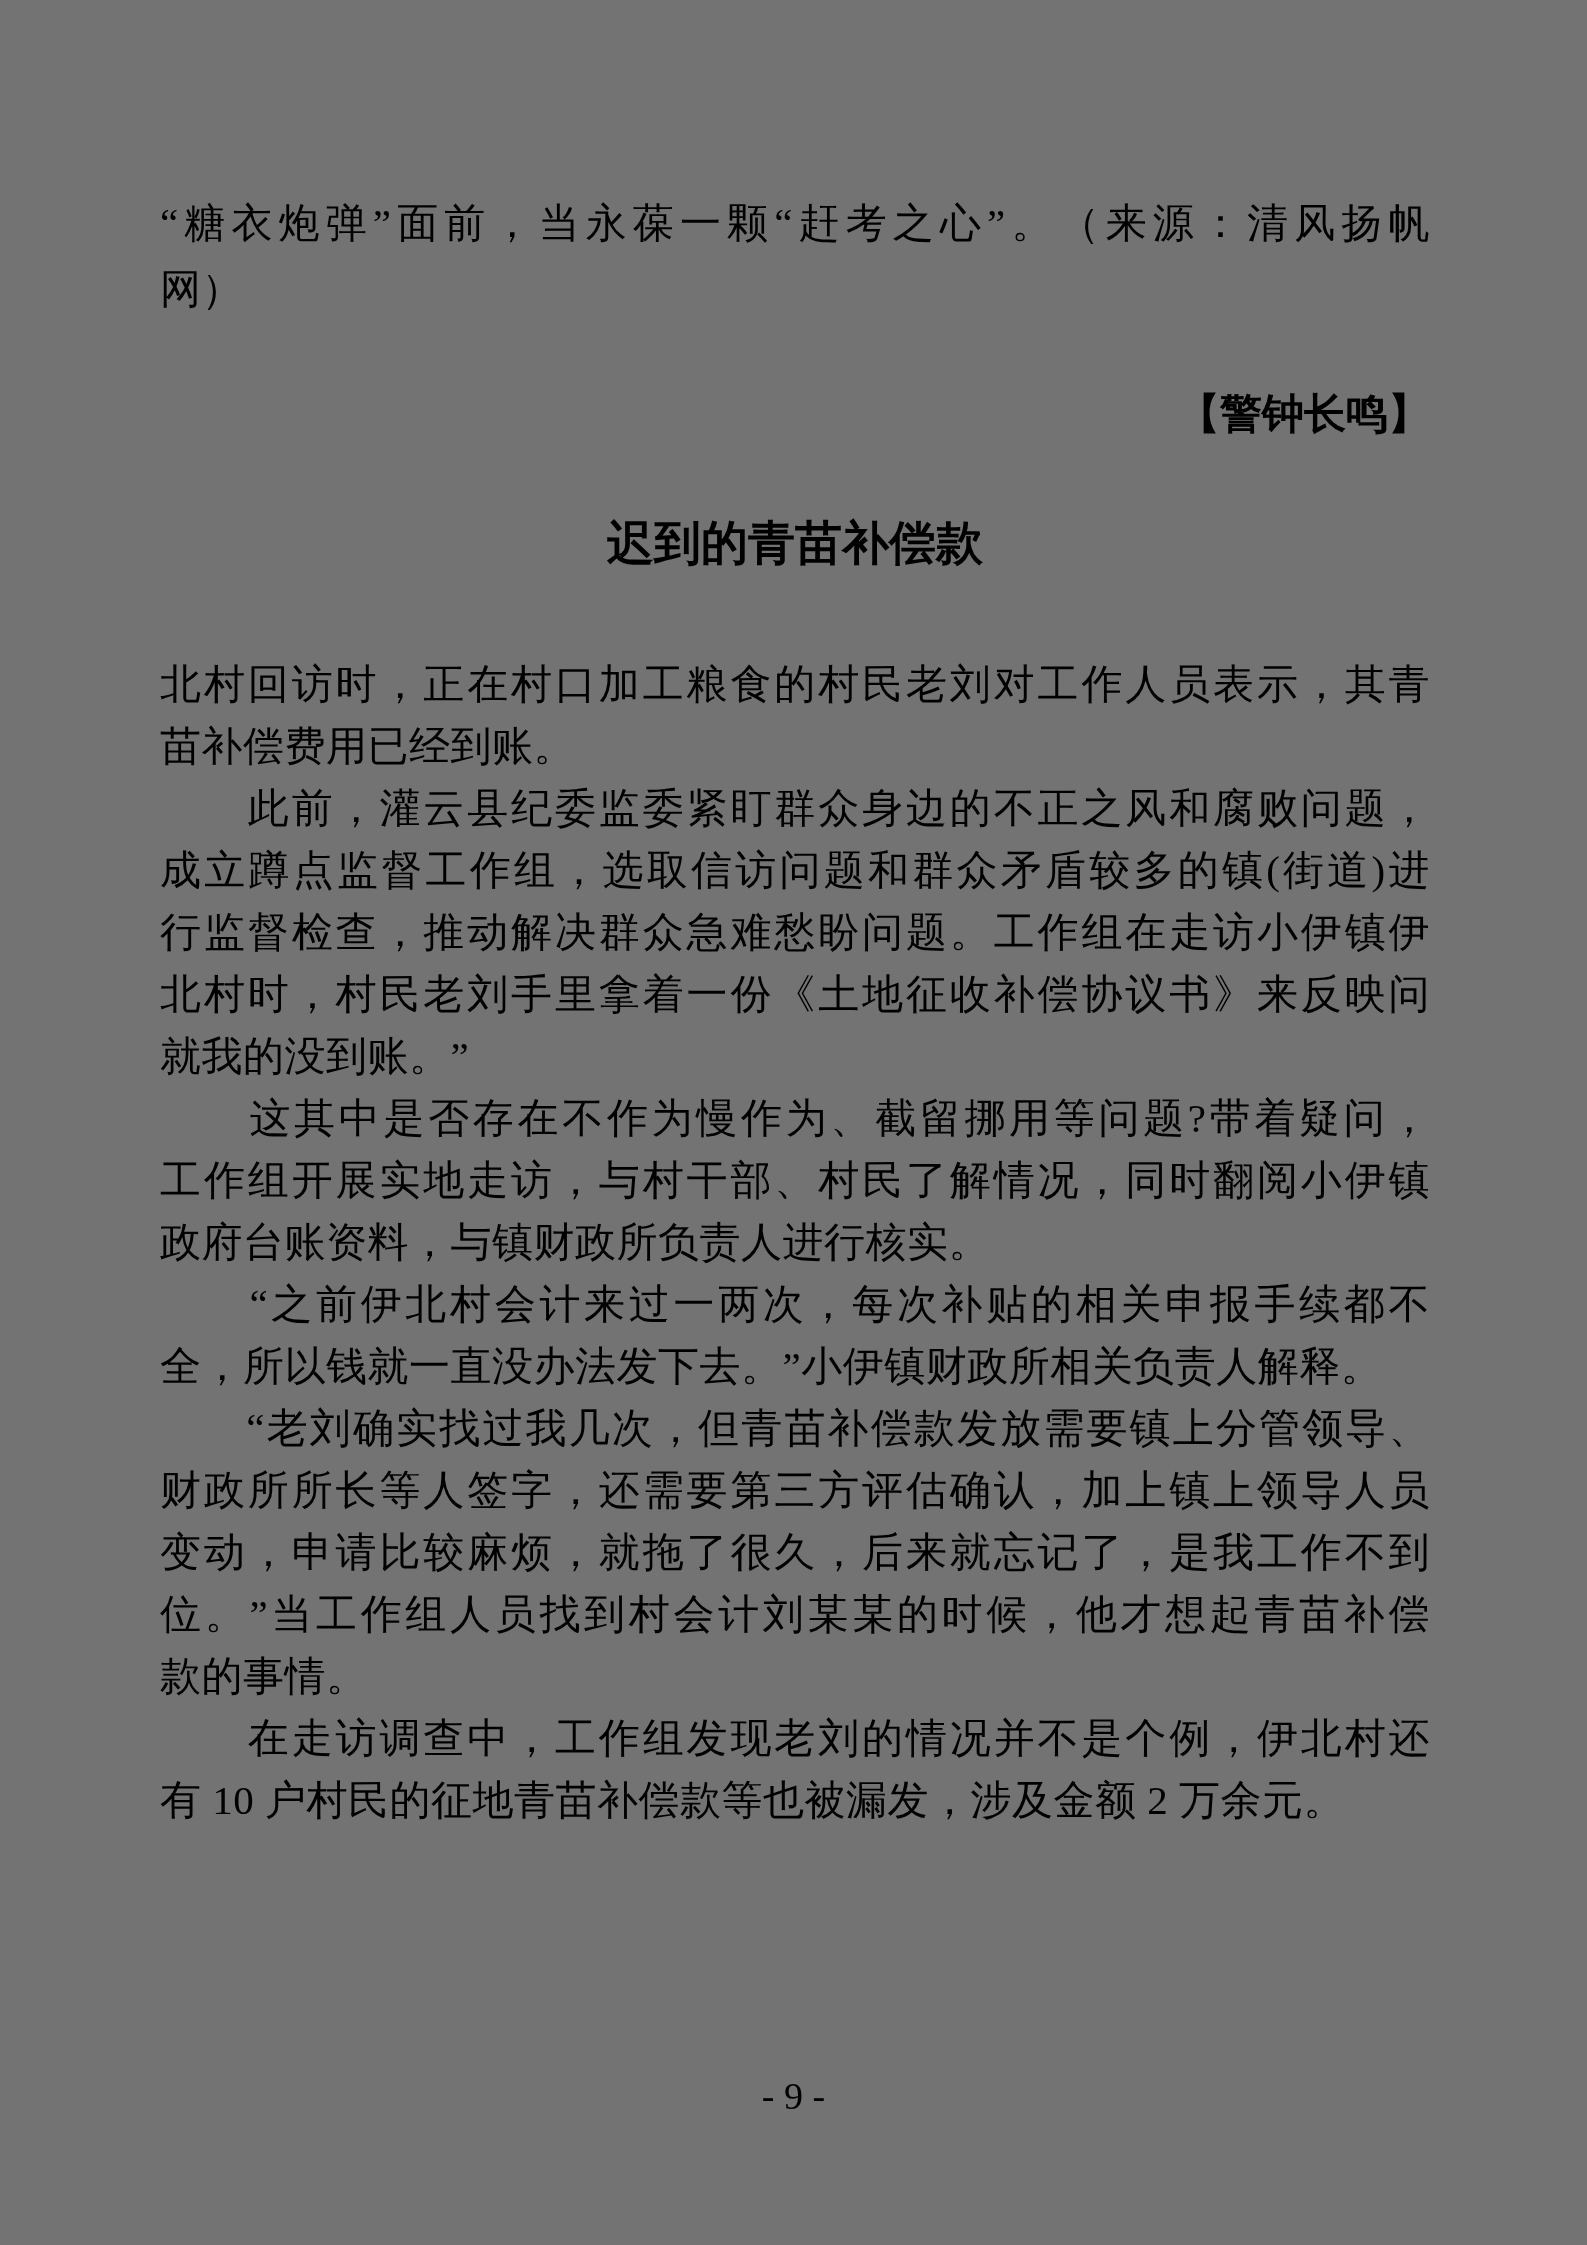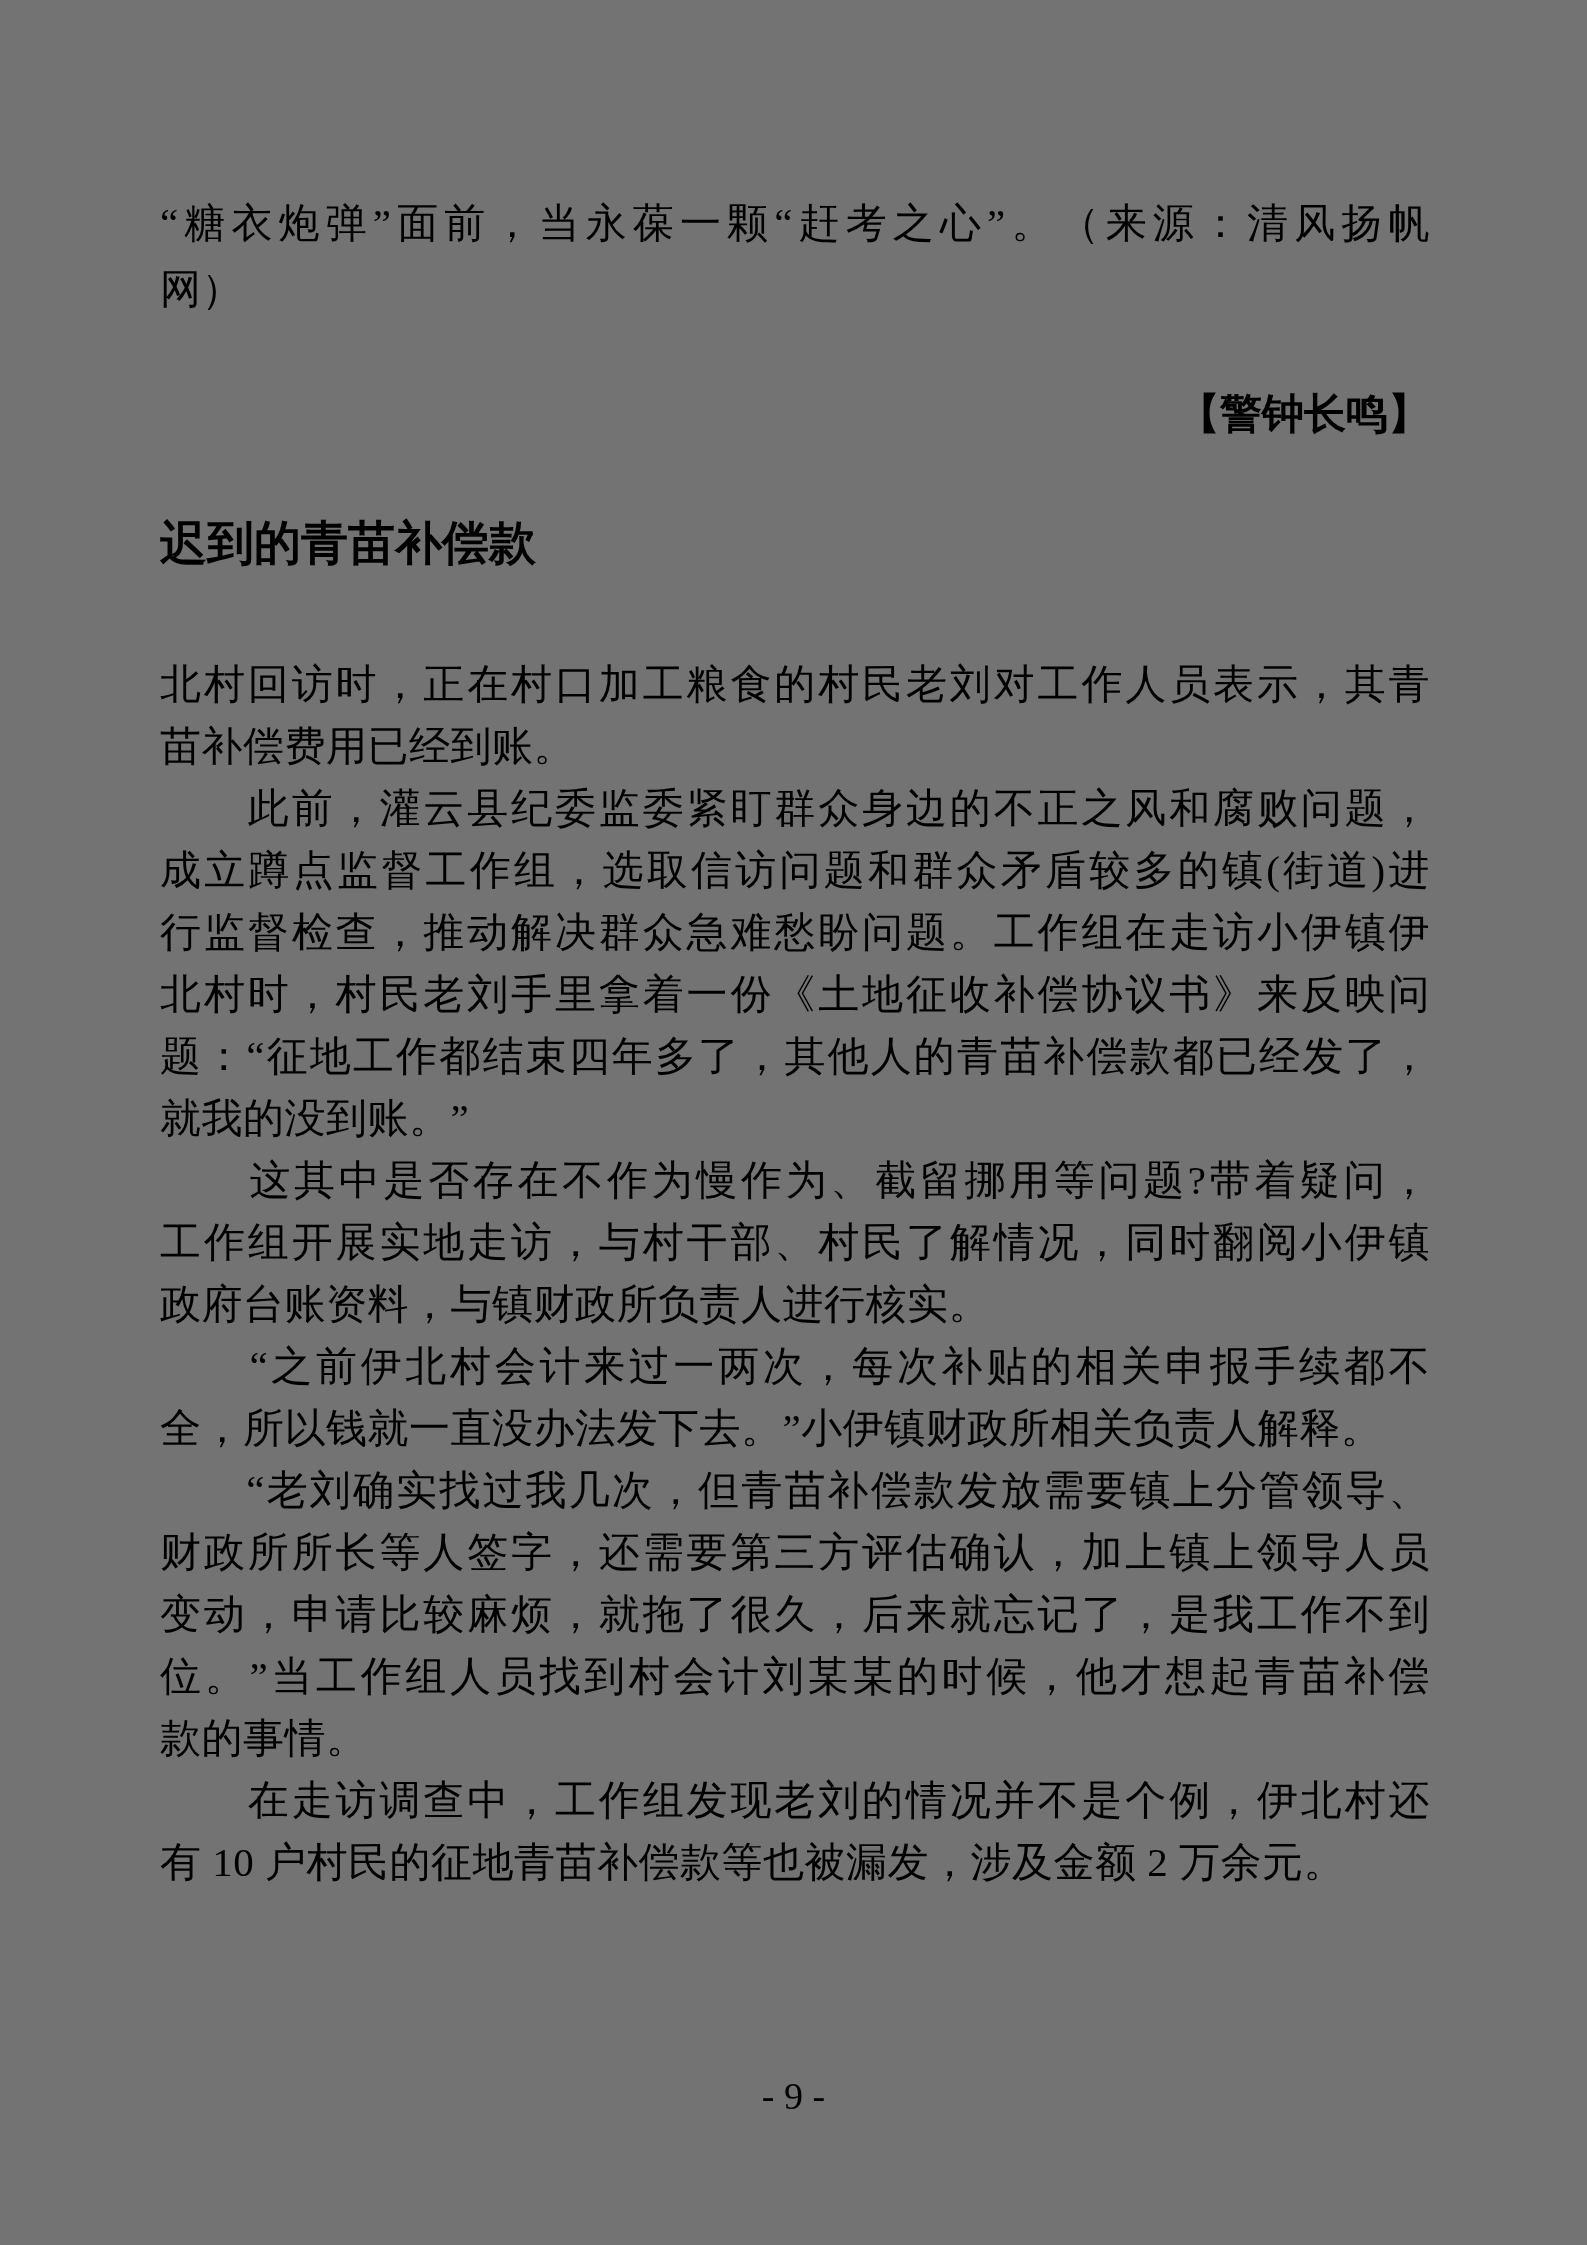--- a/index.html
+++ b/index.html
@@ -41,20 +41,21 @@
     font-size: 42px;
     line-height: 66px;
     font-weight: bold;
     text-align: right;
   }
   .article-title {
     margin: 61px 0 0 0;
     font-size: 47px;
     line-height: 70px;
     font-weight: bold;
+    text-align: center;
   }
   .body {
     margin-top: 75px;
   }
   .page-number {
     position: absolute;
     top: 2072px;
     left: 0;
     width: 100%;
     text-align: center;
@@ -73,21 +74,20 @@
       </div>
     <div class="section-header">【警钟长鸣】</div>
     <h1 class="article-title">迟到的青苗补偿款</h1>
     <div class="body" id="body">
         <div class="line">北村回访时，正在村口加工粮食的村民老刘对工作人员表示，其青</div>
         <div class="line last">苗补偿费用已经到账。</div>
         <div class="line">　　此前，灌云县纪委监委紧盯群众身边的不正之风和腐败问题，</div>
         <div class="line">成立蹲点监督工作组，选取信访问题和群众矛盾较多的镇(街道)进</div>
         <div class="line">行监督检查，推动解决群众急难愁盼问题。工作组在走访小伊镇伊</div>
         <div class="line">北村时，村民老刘手里拿着一份《土地征收补偿协议书》来反映问</div>
-        <div class="line">题：“征地工作都结束四年多了，其他人的青苗补偿款都已经发了，</div>
         <div class="line last">就我的没到账。”</div>
         <div class="line">　　这其中是否存在不作为慢作为、截留挪用等问题?带着疑问，</div>
         <div class="line">工作组开展实地走访，与村干部、村民了解情况，同时翻阅小伊镇</div>
         <div class="line last">政府台账资料，与镇财政所负责人进行核实。</div>
         <div class="line">　　“之前伊北村会计来过一两次，每次补贴的相关申报手续都不</div>
         <div class="line last">全，所以钱就一直没办法发下去。”小伊镇财政所相关负责人解释。</div>
         <div class="line">　　“老刘确实找过我几次，但青苗补偿款发放需要镇上分管领导、</div>
         <div class="line">财政所所长等人签字，还需要第三方评估确认，加上镇上领导人员</div>
         <div class="line">变动，申请比较麻烦，就拖了很久，后来就忘记了，是我工作不到</div>
         <div class="line">位。”当工作组人员找到村会计刘某某的时候，他才想起青苗补偿</div>

